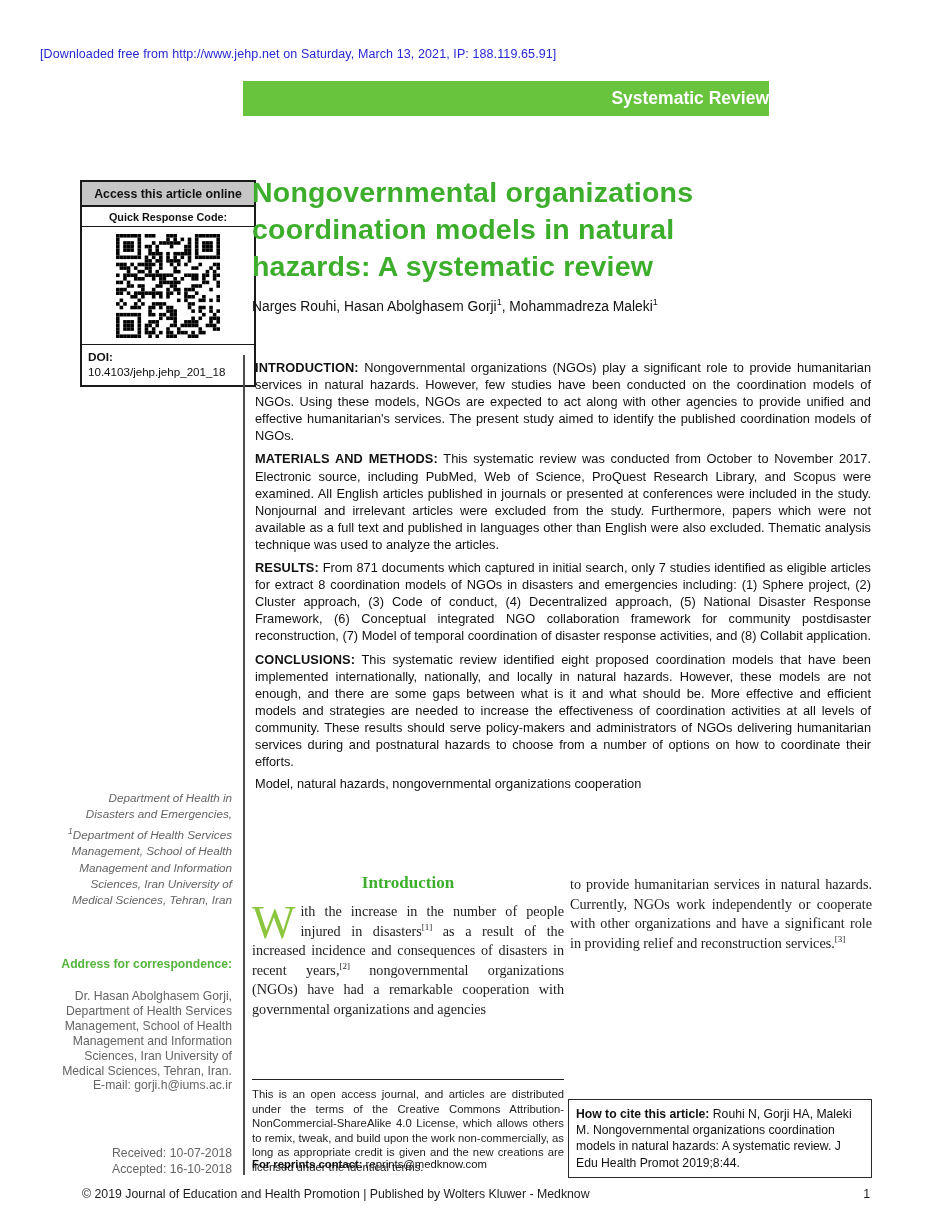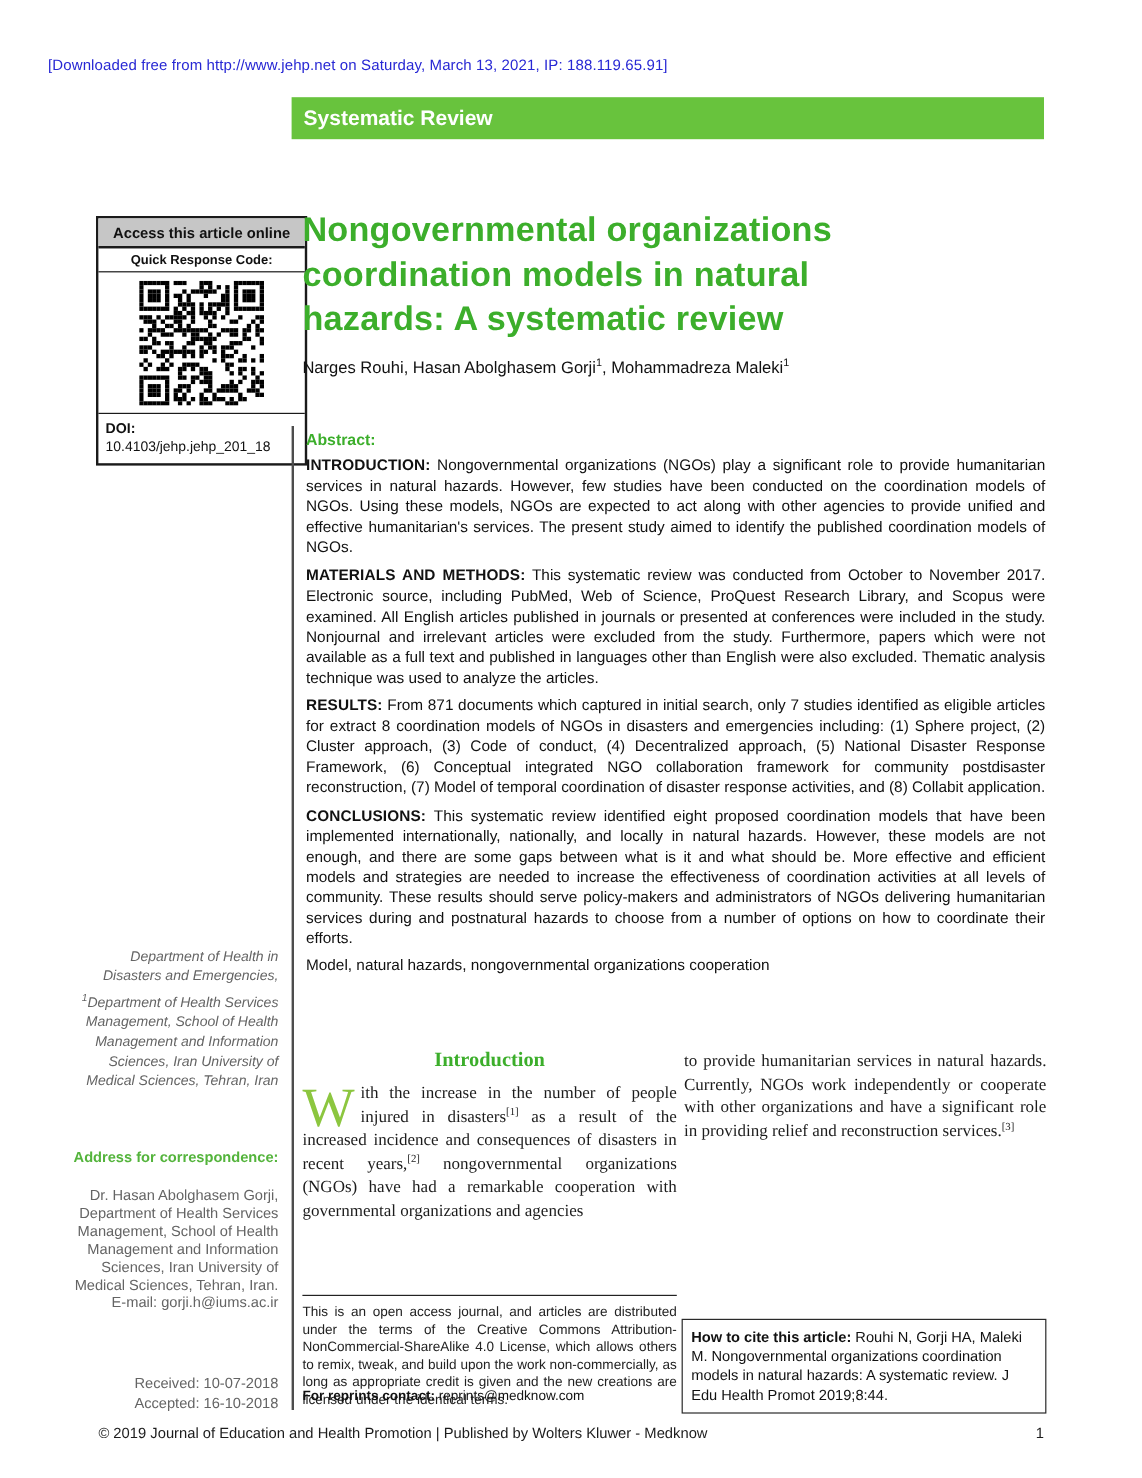--- a/index.html
+++ b/index.html
@@ -12,22 +12,22 @@
   *{margin:0;padding:0;box-sizing:border-box;}
   html,body{background:#ffffff;}
   body{
     width:952px;height:1232px;position:relative;overflow:hidden;
     font-family:"Liberation Sans",sans-serif;color:#111;
   }
   .abs{position:absolute;margin-top:33px;}
   
   .banner{left:40px;top:14px;font-size:12.5px;color:var(--blue);letter-spacing:.1px;}
   
-  .catbar{left:243px;top:48px;width:627px;height:35px;background:var(--bar);
-    color:#fff;font-weight:bold;font-size:17.5px;line-height:35px;padding-left:10px;}
+  .catbar{left:243px;top:48px;width:526px;height:35px;background:var(--bar);
+    color:#fff;font-weight:bold;font-size:17.5px;line-height:35px;padding-left:10px;text-align:right;}
   
   .accessbox{left:80px;top:147px;width:176px;border:2px solid #1a1a1a;background:#fff;}
   .accessbox .hdr{background:#c6c6c6;border-bottom:2px solid #1a1a1a;text-align:center;
     font-weight:bold;font-size:12.3px;padding:5px 1px 4px;}
   .accessbox .qrlabel{text-align:center;font-weight:bold;font-size:10.8px;padding:4px 0 3px;
     border-bottom:1.5px solid #1a1a1a;}
   .accessbox .qrcell{height:118px;display:flex;align-items:center;justify-content:center;
     border-bottom:1.5px solid #1a1a1a;}
   .accessbox .cell{padding:5px 6px 6px;font-size:11.6px;line-height:14.5px;}
   .accessbox .cell.web{border-bottom:1.5px solid #1a1a1a;}
@@ -493,21 +493,20 @@
     <span>10.4103/jehp.jehp_201_18</span>
   </div>
 </div>
 
 <div class="abs title">Nongovernmental organizations<br>coordination models in natural<br>hazards: A systematic review</div>
 <div class="abs authors">Narges Rouhi, Hasan Abolghasem Gorji<sup>1</sup>, Mohammadreza Maleki<sup>1</sup></div>
 
 <div class="abs vrule"></div>
 
 <div class="abs abstract">
-  <div class="ahead">Abstract:</div>
   <div id="abstract-paragraphs">
       <p><b>INTRODUCTION:</b> Nongovernmental organizations (NGOs) play a significant role to provide humanitarian services in natural hazards. However, few studies have been conducted on the coordination models of NGOs. Using these models, NGOs are expected to act along with other agencies to provide unified and effective humanitarian's services. The present study aimed to identify the published coordination models of NGOs.</p>
       <p><b>MATERIALS AND METHODS:</b> This systematic review was conducted from October to November 2017. Electronic source, including PubMed, Web of Science, ProQuest Research Library, and Scopus were examined. All English articles published in journals or presented at conferences were included in the study. Nonjournal and irrelevant articles were excluded from the study. Furthermore, papers which were not available as a full text and published in languages other than English were also excluded. Thematic analysis technique was used to analyze the articles.</p>
       <p><b>RESULTS:</b> From 871 documents which captured in initial search, only 7 studies identified as eligible articles for extract 8 coordination models of NGOs in disasters and emergencies including: (1) Sphere project, (2) Cluster approach, (3) Code of conduct, (4) Decentralized approach, (5) National Disaster Response Framework, (6) Conceptual integrated NGO collaboration framework for community postdisaster reconstruction, (7) Model of temporal coordination of disaster response activities, and (8) Collabit application.</p>
       <p><b>CONCLUSIONS:</b> This systematic review identified eight proposed coordination models that have been implemented internationally, nationally, and locally in natural hazards. However, these models are not enough, and there are some gaps between what is it and what should be. More effective and efficient models and strategies are needed to increase the effectiveness of coordination activities at all levels of community. These results should serve policy-makers and administrators of NGOs delivering humanitarian services during and postnatural hazards to choose from a number of options on how to coordinate their efforts.</p>
     </div>
   <div class="kw">Model, natural hazards, nongovernmental organizations cooperation</div>
 </div>
 
 <div class="abs affil">Department of Health in Disasters and Emergencies, <sup>1</sup>Department of Health Services Management, School of Health Management and Information Sciences, Iran University of Medical Sciences, Tehran, Iran</div>

